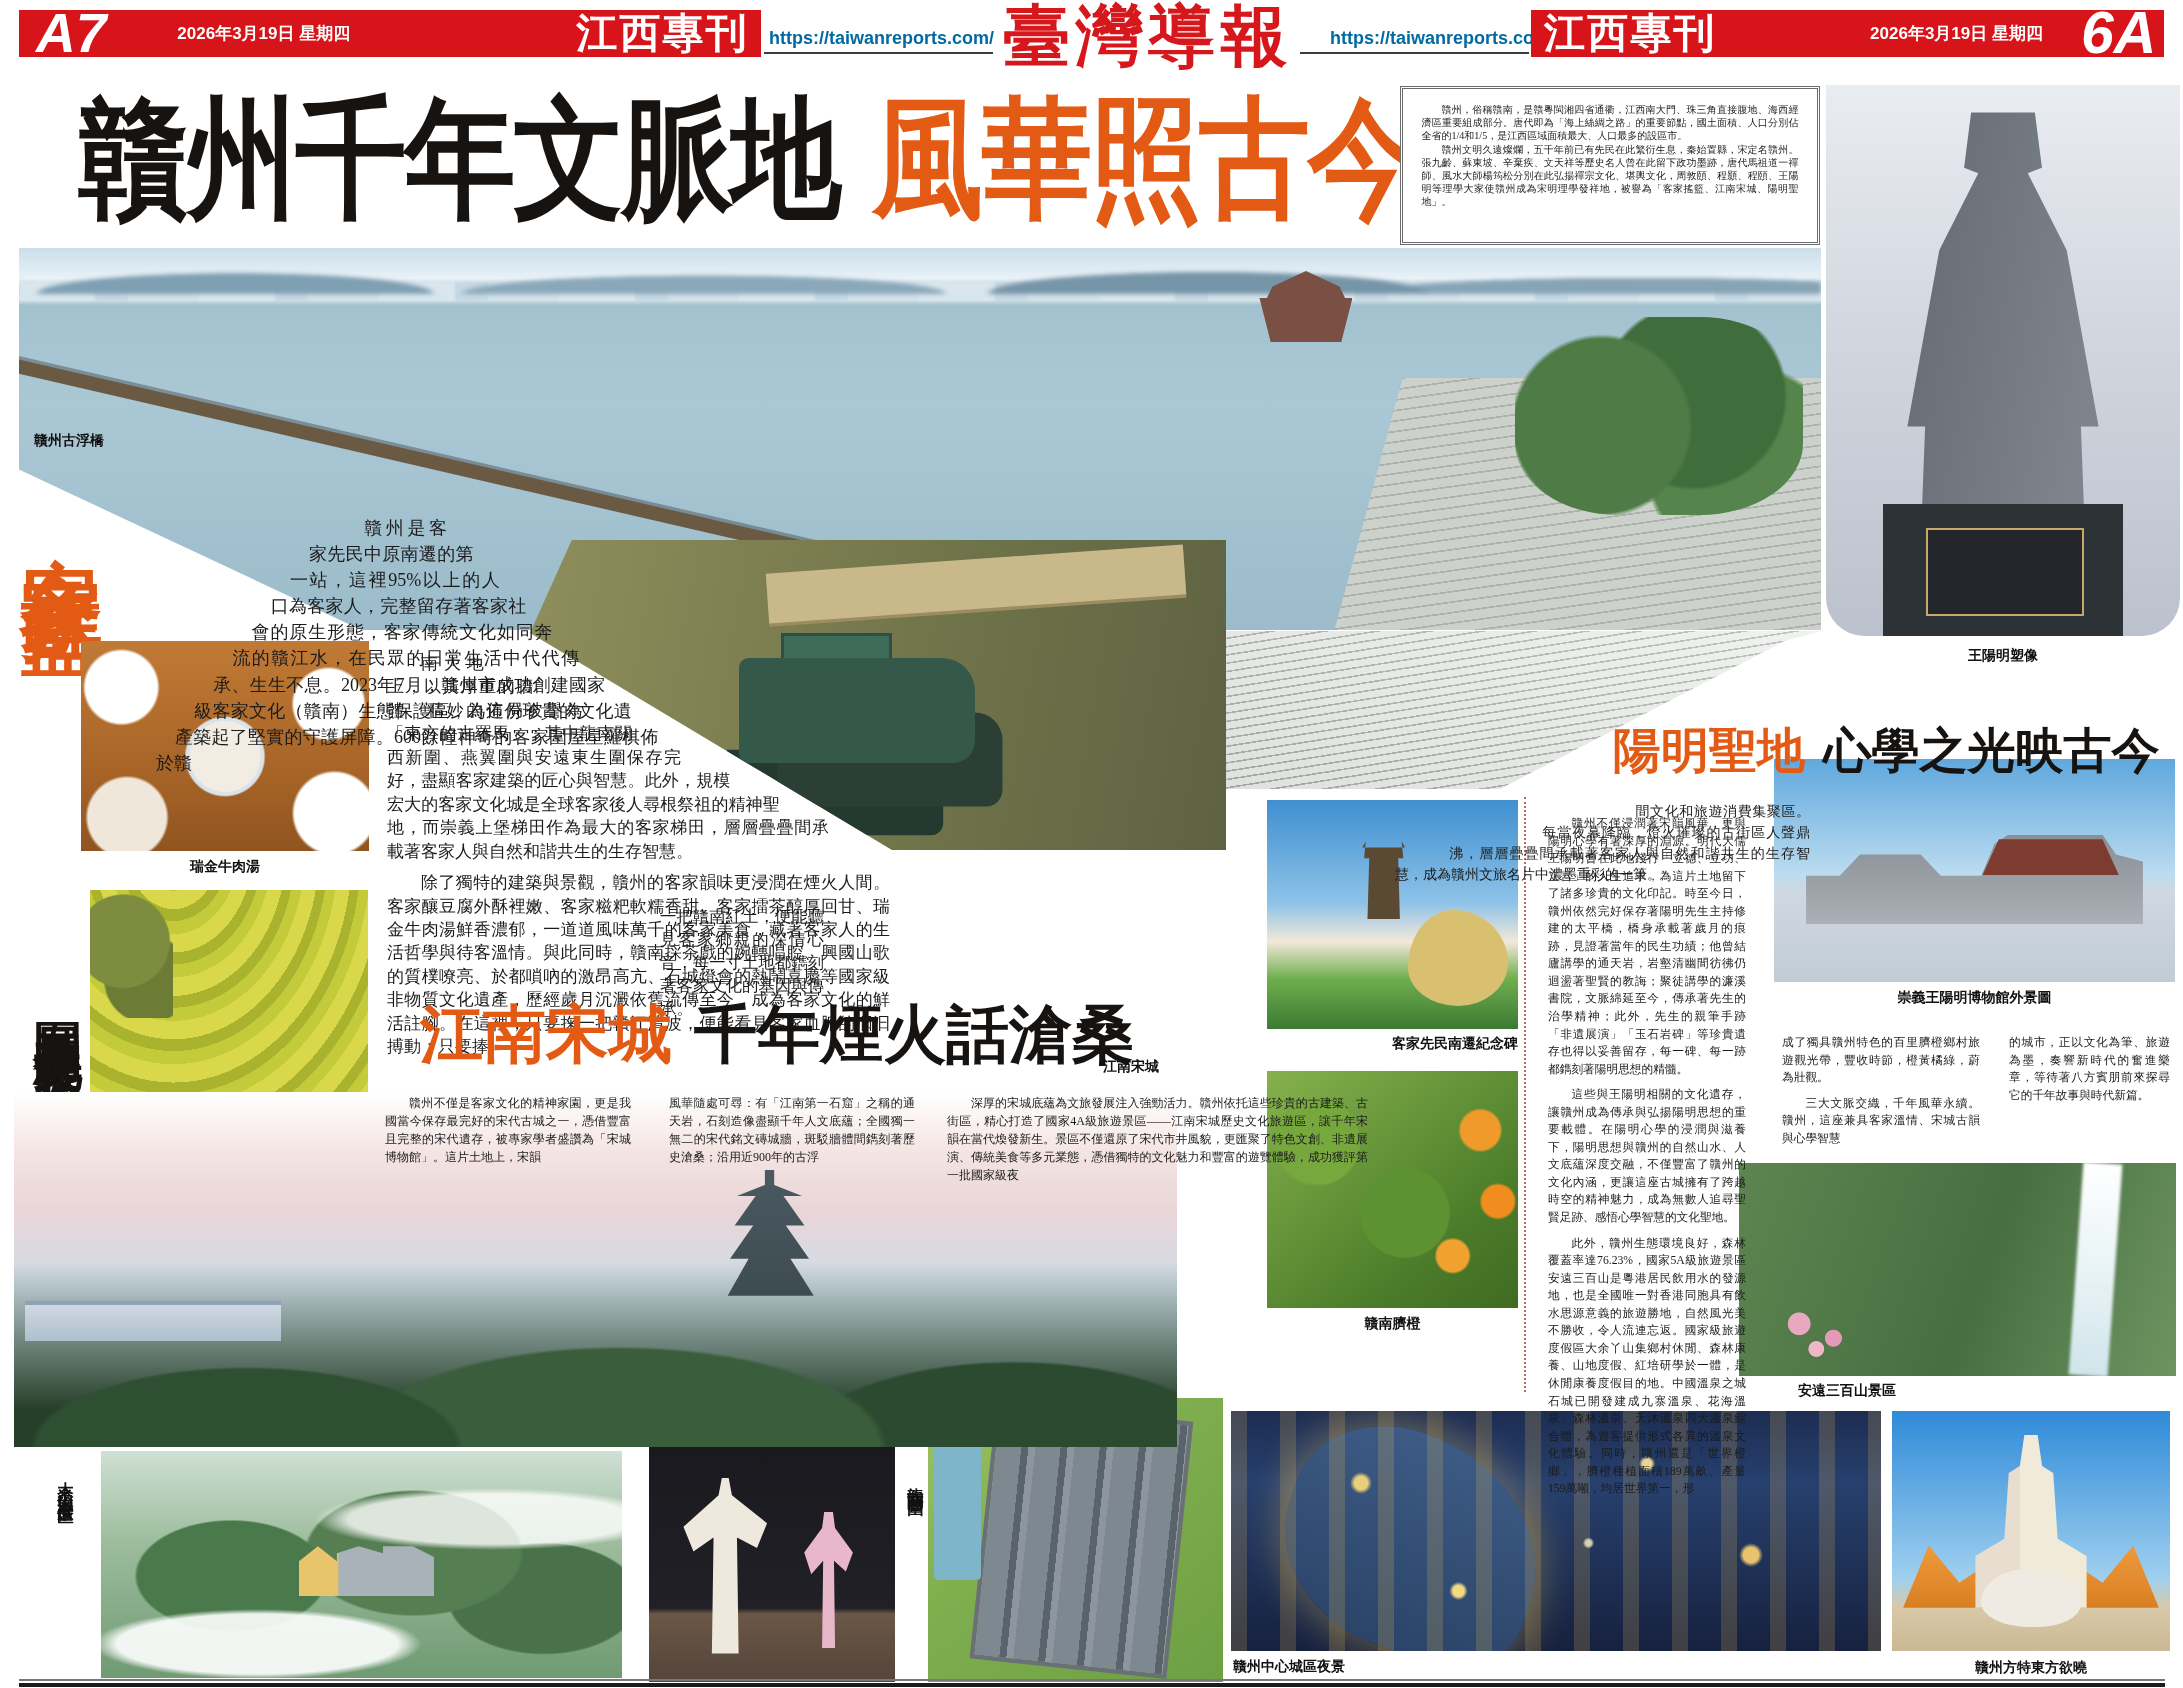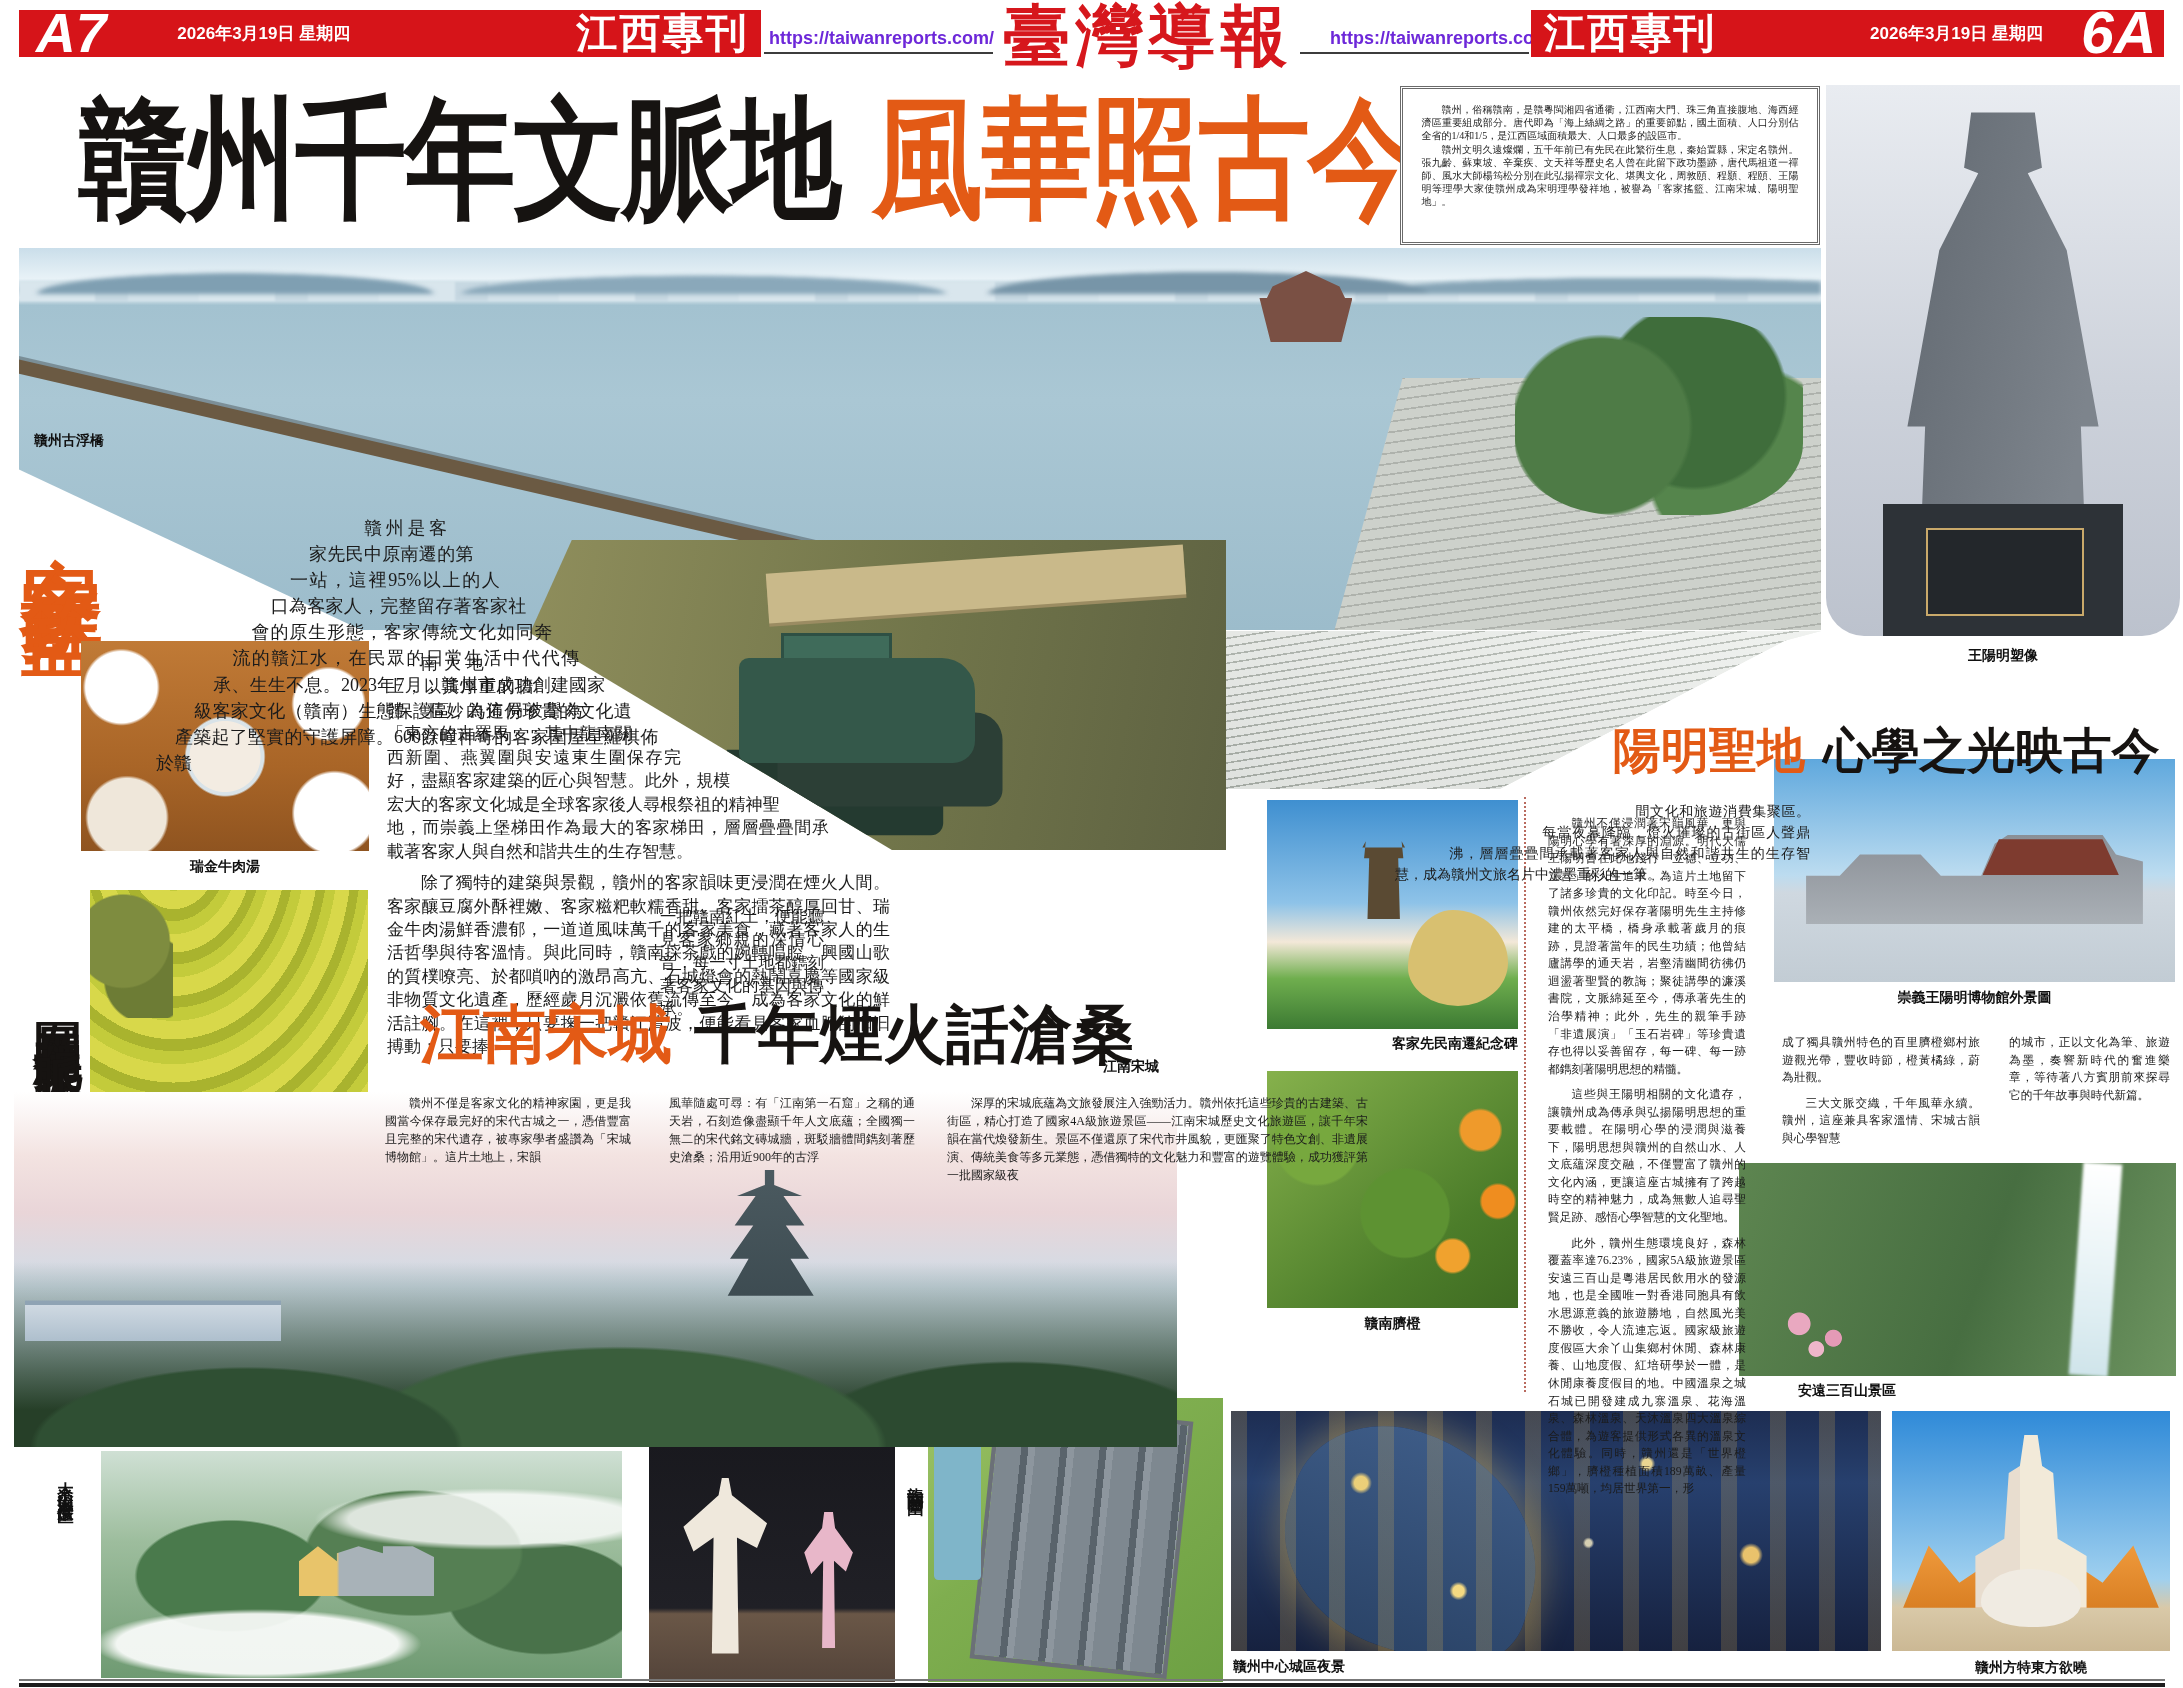--- a/index.html
+++ b/index.html
@@ -4,21 +4,21 @@
 <style>
   html,body{margin:0;padding:0;background:#eee;}
   #page{position:relative;width:2183px;height:1689px;background:#ffffff;overflow:hidden;
         font-family:"Liberation Serif",serif;color:#1b1b1b;}
   .abs{position:absolute;}
   
   .band{background:#d61419;color:#fff;display:flex;align-items:center;}
   .pgno{font-family:"Liberation Sans",sans-serif;font-style:italic;font-weight:900;font-size:55px;line-height:1;}
   .bdate{font-family:"Liberation Sans",sans-serif;font-weight:700;font-size:17px;}
   .bsec{font-family:"Liberation Sans",sans-serif;font-weight:900;font-size:41px;letter-spacing:2.2px;}
-  .url{font-family:"Liberation Sans",sans-serif;font-weight:700;font-size:18px;color:#6d28d9;}
+  .url{font-family:"Liberation Sans",sans-serif;font-weight:700;font-size:18px;color:#0369a1;}
   .rule{background:#3c3c3c;}
   .masthead{font-family:"DejaVu Serif",serif;font-weight:900;font-size:67px;color:#d6171c;letter-spacing:5.5px;line-height:1;}
   
   .headline{font-family:"Liberation Sans",sans-serif;font-weight:900;font-size:111px;line-height:1;letter-spacing:-2.2px;white-space:nowrap;transform:scaleY(1.18);transform-origin:top left;}
   .hl-black{color:#161311;}
   .hl-orange{color:#e35a15;}
   
   .introbox{border:3.8px double #6a6a6a;background:#fff;padding:14px 18.6px;box-sizing:border-box;}
   .introbox p{margin:0;text-indent:2em;font-size:10px;line-height:1.32;text-align:justify;}
   

